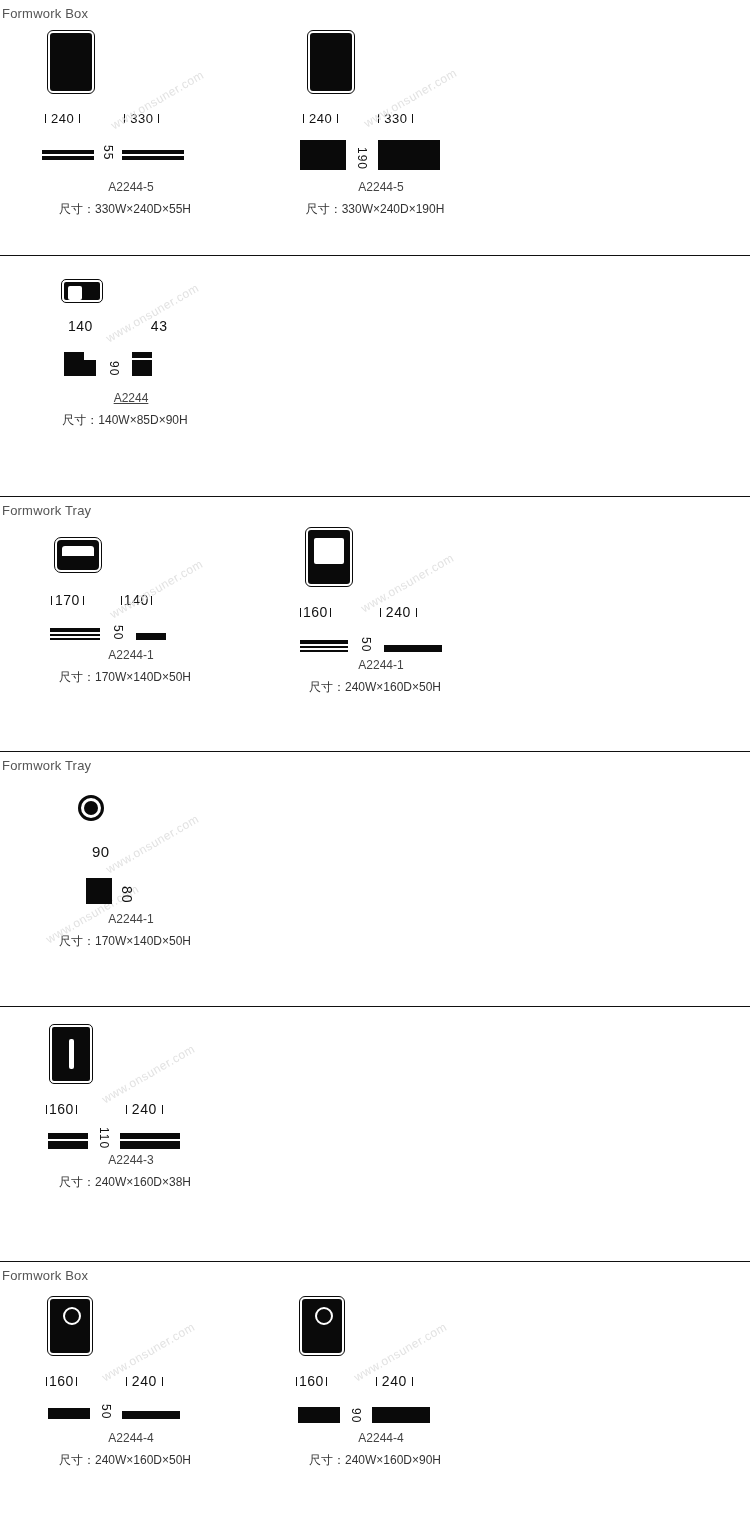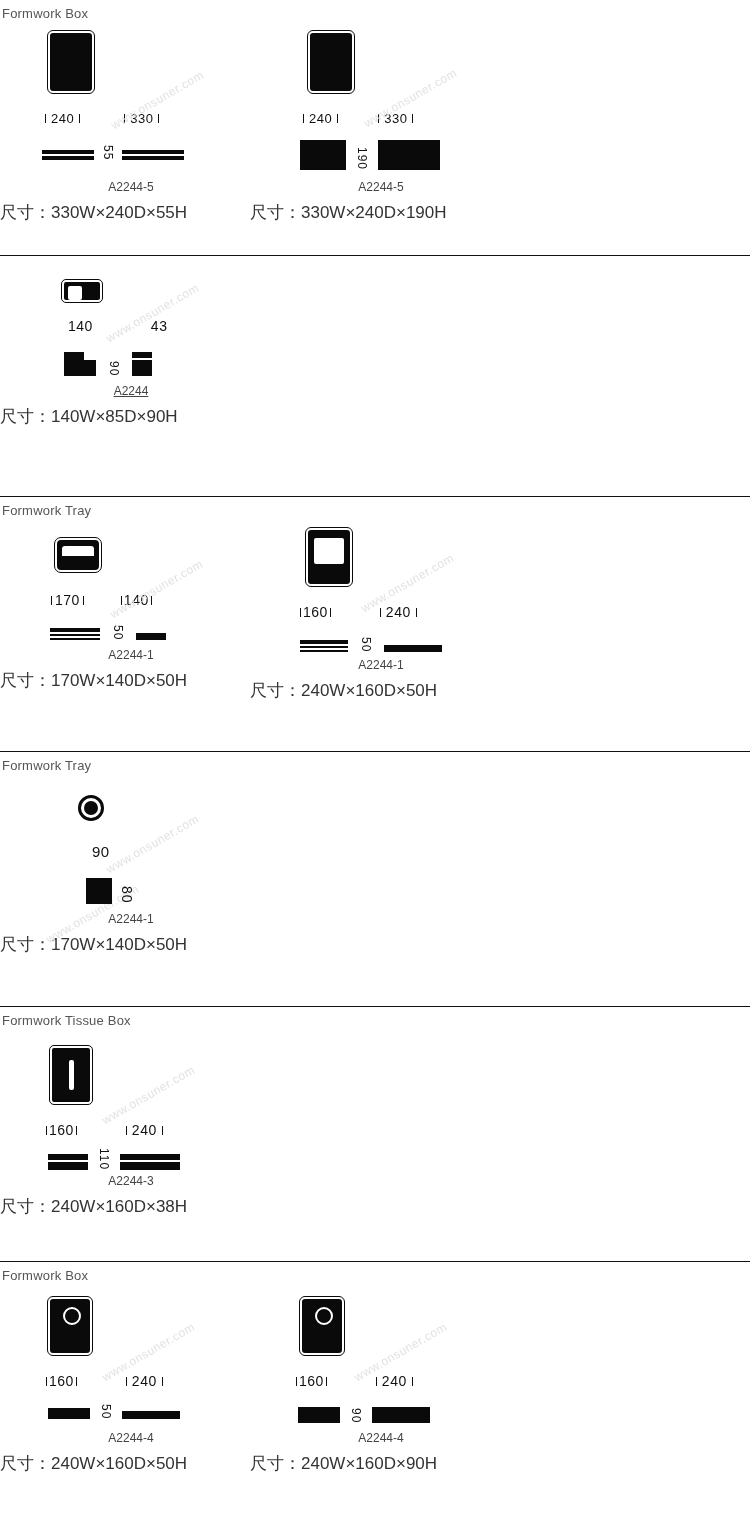--- a/index.html
+++ b/index.html
@@ -176,22 +176,22 @@
   }
 
   .code {
     text-align: center;
     font-size: 12px;
     color: #444;
     margin-top: 8px;
     padding-left: 12px;
   }
   .size {
-    text-align: left;
-    font-size: 17px;
+    text-align: center;
+    font-size: 12px;
     color: #333;
     margin-top: 7px;
   }
 </style>
 </head>
 <body>
 
 <div class="sheet">
 
   <div class="section" style="height:256px;">
@@ -281,21 +281,21 @@
           <div class="elev-row" style="height:34px; padding-left:64px;">
             <div class="elev" style="width:32px;height:24px;">
               <div style="position:absolute;right:0;top:0;width:12px;height:8px;background:#fff;"></div>
             </div>
             <span class="vdim" style="margin:0 12px;">90</span>
             <div class="elev" style="width:20px;height:24px;">
               <div class="hline" style="top:6px;"></div>
             </div>
           </div>
 
-          <div class="code" style="margin-top:8px;text-decoration:underline;">A2244</div>
+          <div class="code" style="margin-top:15px;text-decoration:underline;">A2244</div>
           <div class="size">尺寸：140W×85D×90H</div>
         </div>
       </div>
       <div class="spacer-col"></div>
     </div>
   </div>
 
   <div class="section" style="height:255px;">
     <div class="section-title">Formwork Tray</div>
     <div class="variants">
@@ -389,21 +389,20 @@
 
           <div class="code" style="margin-top:8px;">A2244-1</div>
           <div class="size">尺寸：170W×140D×50H</div>
         </div>
       </div>
       <div class="spacer-col"></div>
     </div>
   </div>
 
   <div class="section" style="height:255px;">
-    <div class="section-title">Formwork Tissue Box</div>
     <div class="variants">
       <div class="variant col1">
         <div class="stage">
           <span class="wm" style="left:96px; top:42px;">www.onsuner.com</span>
           <div class="topview tissue" style="margin-left:50px; margin-top:18px;"></div>
 
           <div class="dims-row" style="margin-top:18px; padding-left:44px; font-size:14px;">
             <span class="dim-label">
                 <span class="tick" style="margin:0 2px;"></span>
                 <span>160</span>

